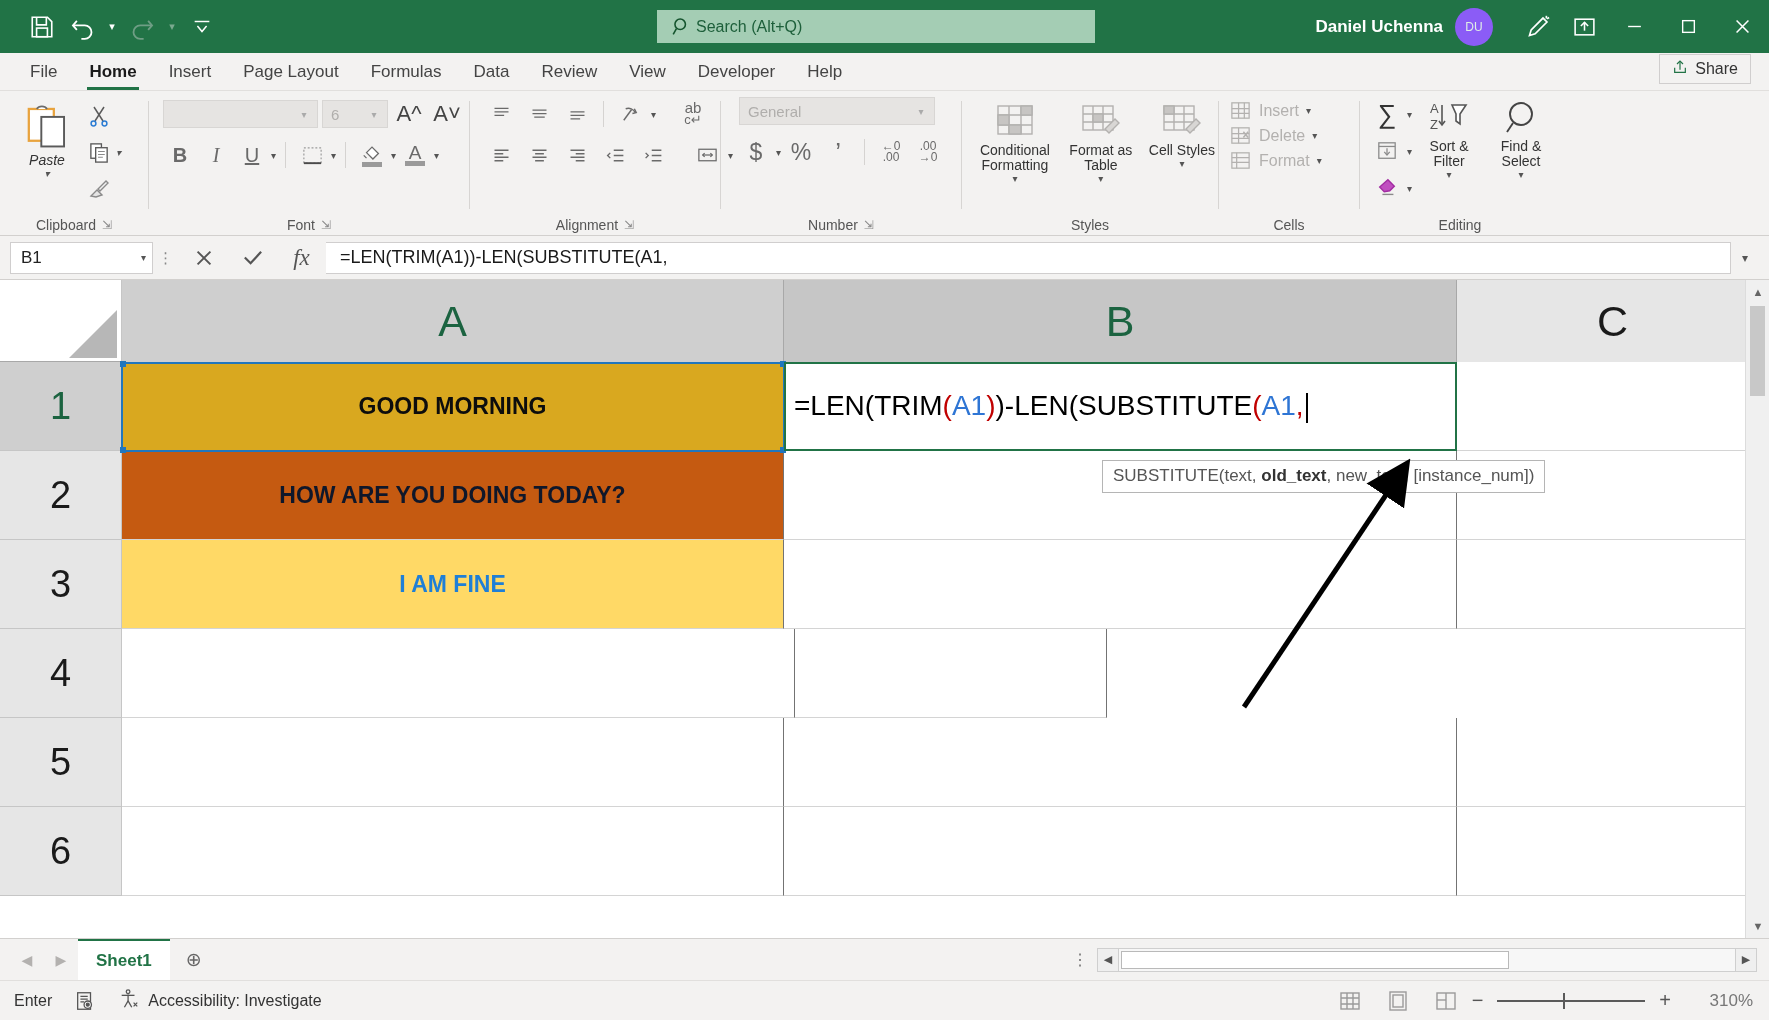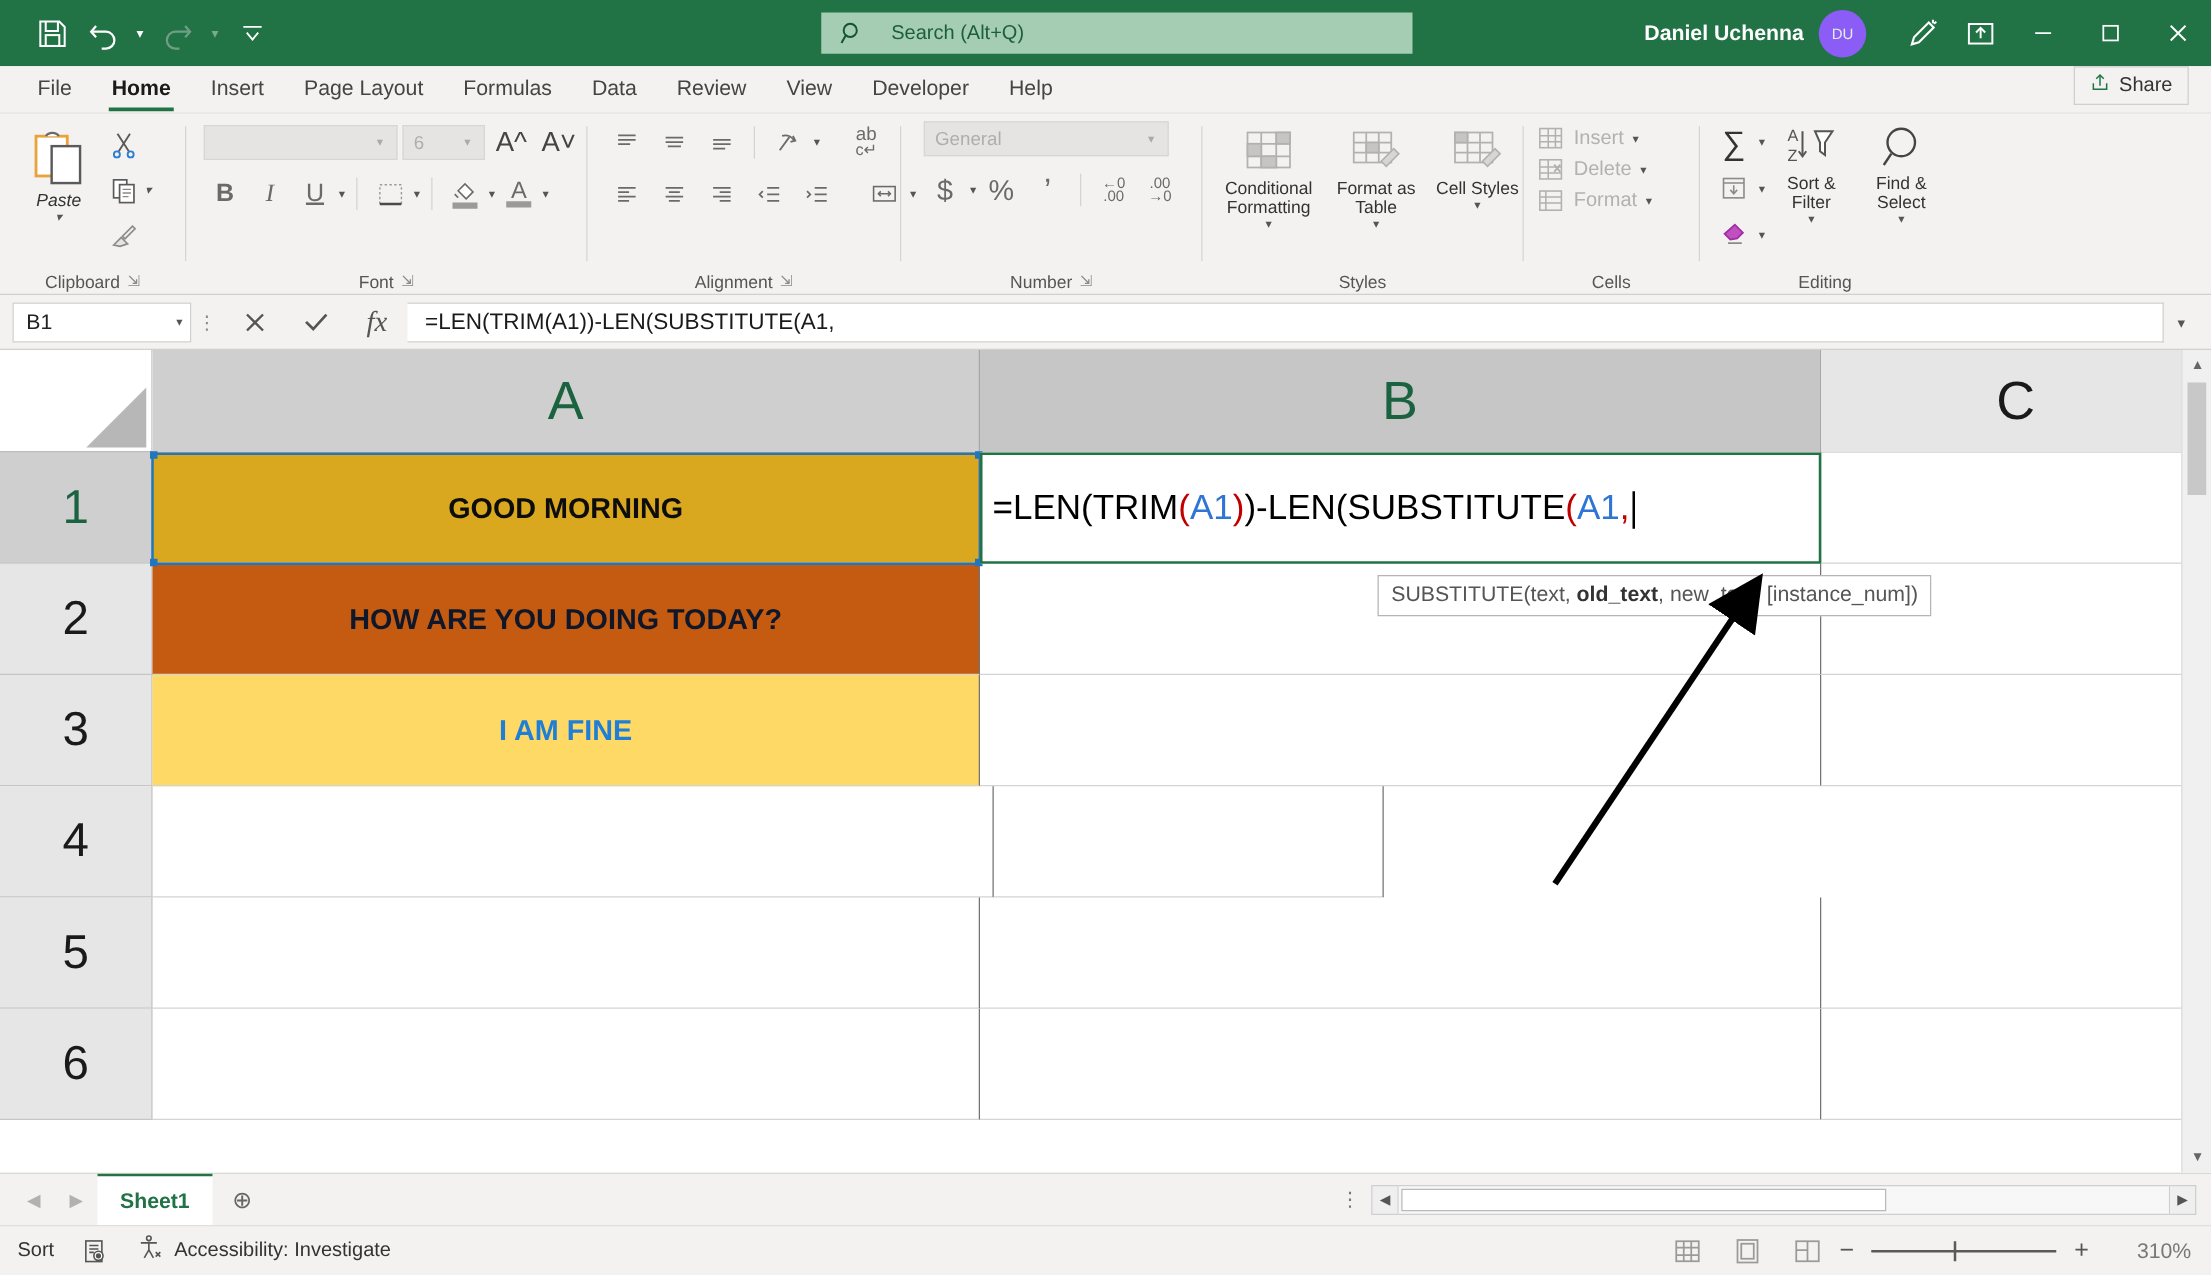--- a/index.html
+++ b/index.html
@@ -23,42 +23,42 @@
     color: #ffffff;
   }
   .qat-btn.disabled { color: #7aa98f; }
   .qat-caret { width: 20px; height: 38px; display:flex; align-items:center; justify-content:center; color:#ffffff; font-size: 11px;}
   .qat-caret.disabled { color: #7aa98f; }
   .app-title {
     position: absolute; left: 0; right: 0; text-align: center;
     color: #ffffff; font-size: 18px; letter-spacing: .2px; pointer-events: none;
   }
   .search-wrap {
-    position: absolute; left: 657px; top: 10px; width: 473px; height: 33px;
-    background: #a4cdb4; display: flex; align-items: center; padding-left: 14px; gap: 21px;
+    position: absolute; left: 657px; top: 10px; width: 438px; height: 33px;
+    background: #a4cdb4; display: flex; align-items: center; padding-left: 14px; gap: 4px;
   }
   .search-wrap .si { color: #14532d; display:flex; }
   .search-input {
     border: none; background: transparent; outline: none;
     font-family: "Liberation Sans", sans-serif; font-size: 16px; color: #14532d; width: 380px;
   }
   .search-input::placeholder { color: #1d5f3a; opacity: 1; }
   .tb-right { margin-left: auto; display: flex; align-items: center; height: 53px; }
   .user-name { color: #ffffff; font-size: 17px; margin-right: 12px; font-weight: bold; }
   .avatar {
     width: 38px; height: 38px; border-radius: 50%; background: #8b5cf6;
     color: #dfeee6; font-size: 12px; display: flex; align-items: center; justify-content: center;
     margin-right: 22px;
   }
   .tb-icon { width: 46px; height: 53px; display:flex; align-items:center; justify-content:center; color:#ffffff; }
   .wbtn { width: 54px; height: 53px; display: flex; align-items: center; justify-content: center; color: #fff; }
 
   
   .tabstrip {
-    height: 38px; background: #f3f2f1; display: flex; align-items: flex-start;
+    height: 38px; background: #f3f2f1; display: flex; align-items: center;
     flex: 0 0 38px; position: relative; border-bottom: 1px solid #e1dfdd;
   }
   .tab {
     padding: 0 16px; height: 36px; line-height: 36px; font-size: 17px; color: #444; position: relative;
   }
   .tab.first { margin-left: 14px; }
   .tab.active { font-weight: bold; color: #1a1a1a; }
   .tab.active::after {
     content:''; position: absolute; left: 14px; right: 14px; bottom: 0; height: 3px; background: #217346;
   }
@@ -759,21 +759,21 @@
     <div class="hscroll">
       <div class="hs-arrow">◀</div>
       <div class="hs-track">
         <div class="hs-thumb"></div>
       </div>
       <div class="hs-arrow">▶</div>
     </div>
   </div>
 
   <div class="statusbar">
-    <span class="sb-item">Sort</span>
+    <span class="sb-item">Enter</span>
     <span class="sb-item">
       <svg width="22" height="22" viewBox="0 0 24 24" fill="none" stroke="#555" stroke-width="1.4">
         <rect x="4" y="3" width="14" height="18"></rect>
           <path d="M7 7h8M7 10h8M7 13h4"></path>
           <circle cx="15" cy="16" r="4" fill="#fff"></circle>
           <circle cx="15" cy="16" r="1.6" fill="#555"></circle>
       </svg>
     </span>
     <span class="sb-item">
       <span>

